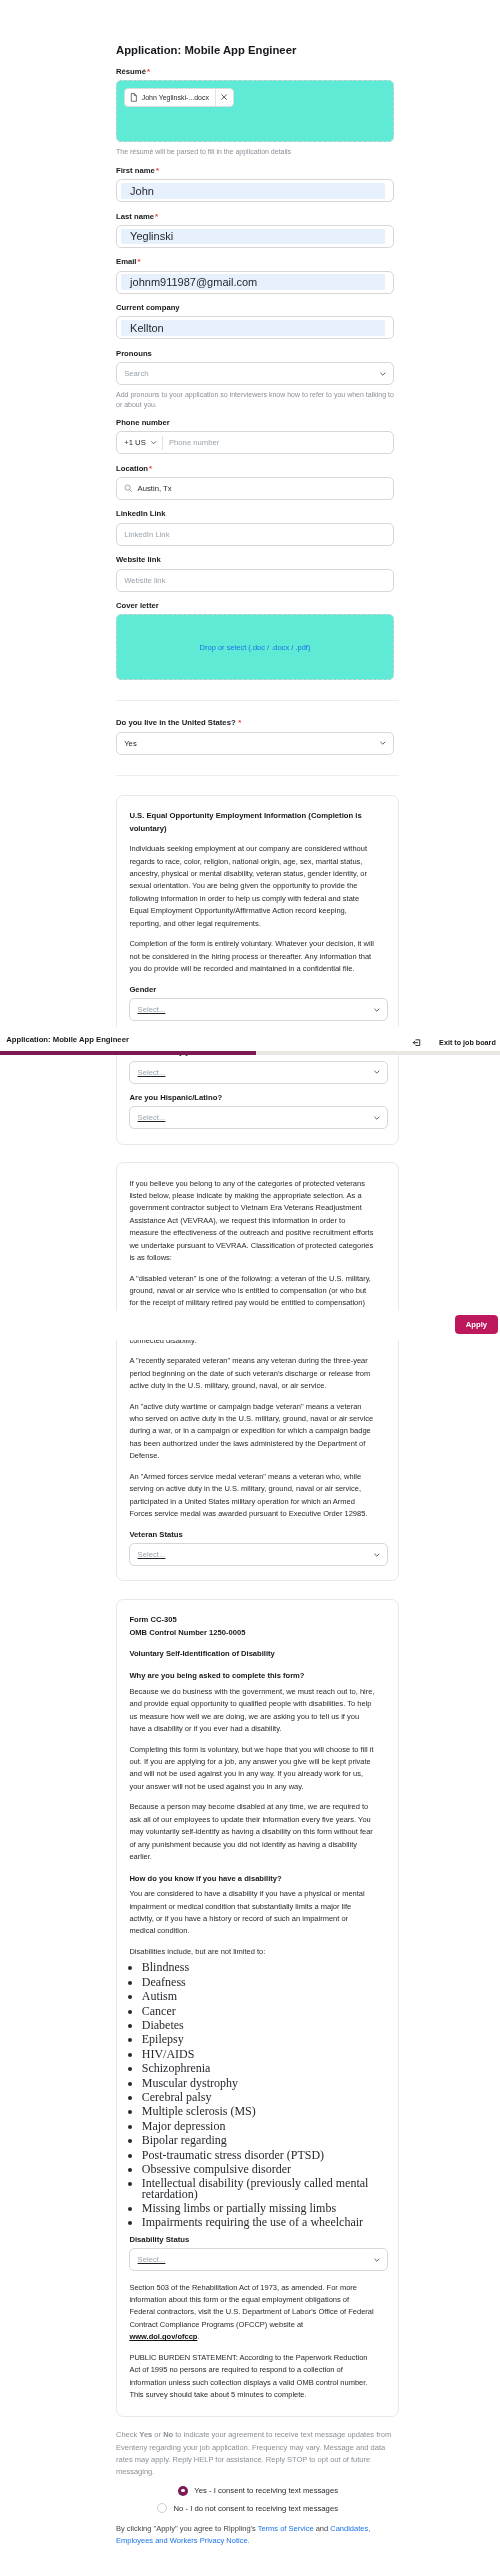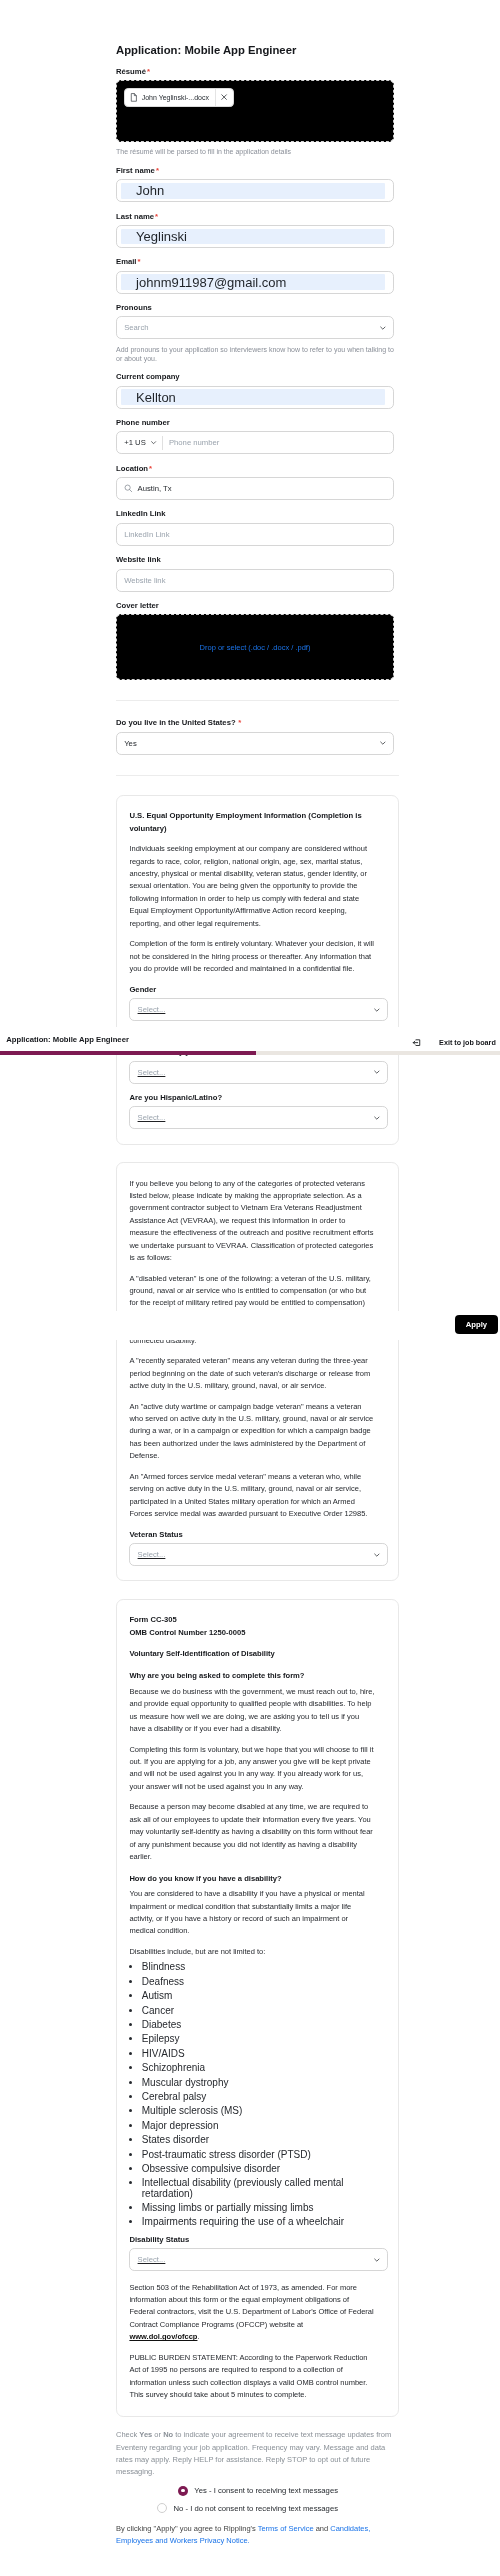--- a/index.html
+++ b/index.html
@@ -11,25 +11,25 @@
 
   .fgroup { margin-top:10.3px; }
   .flabel { font-size:7.7px; font-weight:bold; line-height:8.8px; margin-bottom:3.6px; color:#16181c; }
   .req { color:#e8443a; margin-left:1px; }
   .req.spaced { margin-left:2.6px; }
 
   .control { position:relative; width:278px; height:23px; border:0.5px solid #d6d6d6; border-radius:5.2px; background:#fff; display:flex; align-items:center; padding:0 7.2px; font-size:7.7px; }
   .control .chev { position:absolute; right:6.7px; top:50%; transform:translateY(-50%); }
   .placeholder { color:#9aa3ad; }
   .value { color:#1f2328; }
-  .fill { position:absolute; left:4.1px; right:7.7px; top:2.6px; bottom:2.6px; background:#e7f0fd; display:flex; align-items:center; padding-left:15px; border-radius:1px; font-size:13px; color:#1f2328; }
+  .fill { position:absolute; left:4.1px; right:7.7px; top:2.6px; bottom:2.6px; background:#e7f0fd; display:flex; align-items:center; padding-left:9px; border-radius:1px; font-size:11px; color:#1f2328; }
 
   .helper { font-size:7px; line-height:9.3px; color:#8a8f98; margin-top:5.2px; width:281px; }
 
-  .dropzone { width:278px; border:0.8px dashed #d2d2d2; border-radius:5.2px; background:#000000; }
+  .dropzone { width:278px; border:0.8px dashed #d2d2d2; border-radius:5.2px; background:#5eead4; }
   .resume-zone { height:62px; margin-top:0; padding:7.2px; }
   .cover-zone { height:66px; display:flex; align-items:center; justify-content:center; }
   .droptext { color:#1a73e8; font-size:7.5px; }
 
   .chip { display:inline-flex; align-items:stretch; border:0.5px solid #dcdcdc; border-radius:4.1px; background:#fff; height:18.5px; overflow:hidden; }
   .chip-main { display:flex; align-items:center; gap:3.6px; padding:0 6.2px 0 5.2px; }
   .chip-name { font-size:7px; color:#24292f; }
   .chip-x { display:flex; align-items:center; justify-content:center; width:17.5px; border-left:0.5px solid #e4e4e4; cursor:pointer; }
 
   .vdiv { width:0.5px; height:13.4px; background:#e0e0e0; margin:0 6.2px 0 5.2px; }
@@ -46,21 +46,21 @@
   .card h2 { font-size:7.7px; font-weight:bold; line-height:12.4px; color:#16181c; width:247px; }
   .card p { font-size:7.5px; line-height:12.4px; color:#26292e; margin-top:8.2px; width:246px; }
   .card p.tight { margin-top:3.1px; }
   .card .subhead { font-size:7.6px; font-weight:bold; line-height:12.4px; margin-top:9.3px; color:#16181c; }
   .card .boldline { font-size:7.6px; font-weight:bold; line-height:12.4px; color:#16181c; }
   .card .fgroup .control { width:259px;text-decoration:underline; }
   .card .fgroup { margin-top:10.3px; }
   .card .fgroup.after-bar { margin-top:27px; }
   .card .fgroup.mt16 { margin-top:8.2px; }
   .card ul { margin:4.1px 0 0 12.4px; }
-  .card li { font-size:10px; line-height:10.3px; margin-bottom:4.1px; color:#26292e; }
+  .card li { font-size:12px; line-height:10.3px; margin-bottom:4.1px; color:#26292e;font-family:Liberation Serif, serif; }
   .inline-link { color:#111; font-weight:bold; text-decoration:underline; cursor:pointer; }
 
   .consent { margin-top:12.4px; font-size:7.5px; line-height:12.4px; color:#8a9097; width:282px; }
   .consent b { color:#8a9097; }
 
   .radio-row { display:flex; align-items:center; gap:6.2px; margin-top:6.2px; height:11.3px; cursor:pointer; width:222px;justify-content:flex-end; }
   .radio { width:10.3px; height:10.3px; border-radius:50%; border:1px solid #cfcfcf; background:#fff; flex:0 0 auto; position:relative; }
   .radio.checked { border:0; background:#7d1a52; }
   .radio.checked::after { content:""; position:absolute; left:3.3px; top:3.3px; width:3.6px; height:3.6px; border-radius:50%; background:#fff; }
   .radio-label { font-size:7.7px; color:#1f2328; }
@@ -70,21 +70,21 @@
 
   
   .sticky-header { position:absolute; left:0; top:1027px; width:501px; z-index:5; }
   .sticky-header .bar-row { height:24px; background:#fff; display:flex; align-items:center; justify-content:space-between; padding:0 5.2px 0 6.2px; }
   .bar-title { font-size:7.7px; font-weight:bold; color:#16181c; }
   .exit { display:flex; align-items:center; gap:18px; font-size:7.2px; font-weight:bold; color:#16181c; cursor:pointer;margin-top:8px; }
   .progress-track { height:3.6px; width:501px; background:#eae6e1; }
   .progress-fill { height:3.6px; background:#7d1a52; width:51%; }
 
   .sticky-footer { position:absolute; left:0; top:1311px; width:501px; height:29px; background:#fff; z-index:5; }
-  .apply-btn { position:absolute; right:3.1px; top:4.1px; background:#000000; color:#fff; border:0; border-radius:4.1px; font-family:"Liberation Sans", sans-serif; font-size:7.7px; font-weight:bold; padding:5.2px 10.8px; cursor:pointer; }
+  .apply-btn { position:absolute; right:3.1px; top:4.1px; background:#be185d; color:#fff; border:0; border-radius:4.1px; font-family:"Liberation Sans", sans-serif; font-size:7.7px; font-weight:bold; padding:5.2px 10.8px; cursor:pointer; }
 
   .icon { display:inline-flex; align-items:center; }
   .srch { margin-right:4.6px; }
 </style>
 </head>
 <body>
 
 <div class="page">
   <div class="content">
 
@@ -130,37 +130,37 @@
     </div>
 
     <div class="fgroup">
       <div class="flabel"><span>Email</span><span class="req">*</span></div>
       <div class="control">
           <span class="fill">johnm911987@gmail.com</span>
         </div>
     </div>
 
     <div class="fgroup">
+      <div class="flabel"><span>Current company</span></div>
+      <div class="control">
+          <span class="fill">Kellton</span>
+        </div>
+    </div>
+
+    <div class="fgroup">
       <div class="flabel"><span>Pronouns</span></div>
       <div class="control">
         <span class="placeholder">Search</span>
         <span class="chev icon">
             <svg width="7.7" height="7.7" viewBox="0 0 16 16">
               <path d="M3.5 6l4.5 4.5L12.5 6" fill="none" stroke="#2b2f33" stroke-width="1.6" stroke-linecap="round" stroke-linejoin="round"></path>
             </svg>
           </span>
       </div>
       <div class="helper">Add pronouns to your application so interviewers know how to refer to you when talking to or about you.</div>
-    </div>
-
-    <div class="fgroup">
-      <div class="flabel"><span>Current company</span></div>
-      <div class="control">
-          <span class="fill">Kellton</span>
-        </div>
     </div>
 
     <div class="fgroup">
       <div class="flabel"><span>Phone number</span></div>
       <div class="control">
         <span class="cc">+1 US</span>
         <span class="icon">
             <svg width="7.2" height="7.2" viewBox="0 0 16 16">
               <path d="M3.5 6l4.5 4.5L12.5 6" fill="none" stroke="#2b2f33" stroke-width="1.6" stroke-linecap="round" stroke-linejoin="round"></path>
             </svg>
@@ -299,21 +299,21 @@
         <li>Autism</li>
         <li>Cancer</li>
         <li>Diabetes</li>
         <li>Epilepsy</li>
         <li>HIV/AIDS</li>
         <li>Schizophrenia</li>
         <li>Muscular dystrophy</li>
         <li>Cerebral palsy</li>
         <li>Multiple sclerosis (MS)</li>
         <li>Major depression</li>
-        <li>States disorder</li>
+        <li>Bipolar regarding</li>
         <li>Post-traumatic stress disorder (PTSD)</li>
         <li>Obsessive compulsive disorder</li>
         <li>Intellectual disability (previously called mental retardation)</li>
         <li>Missing limbs or partially missing limbs</li>
         <li>Impairments requiring the use of a wheelchair</li>
       </ul>
 
       <div class="fgroup mt16">
         <div class="flabel"><span>Disability Status</span></div>
         <div class="control">

